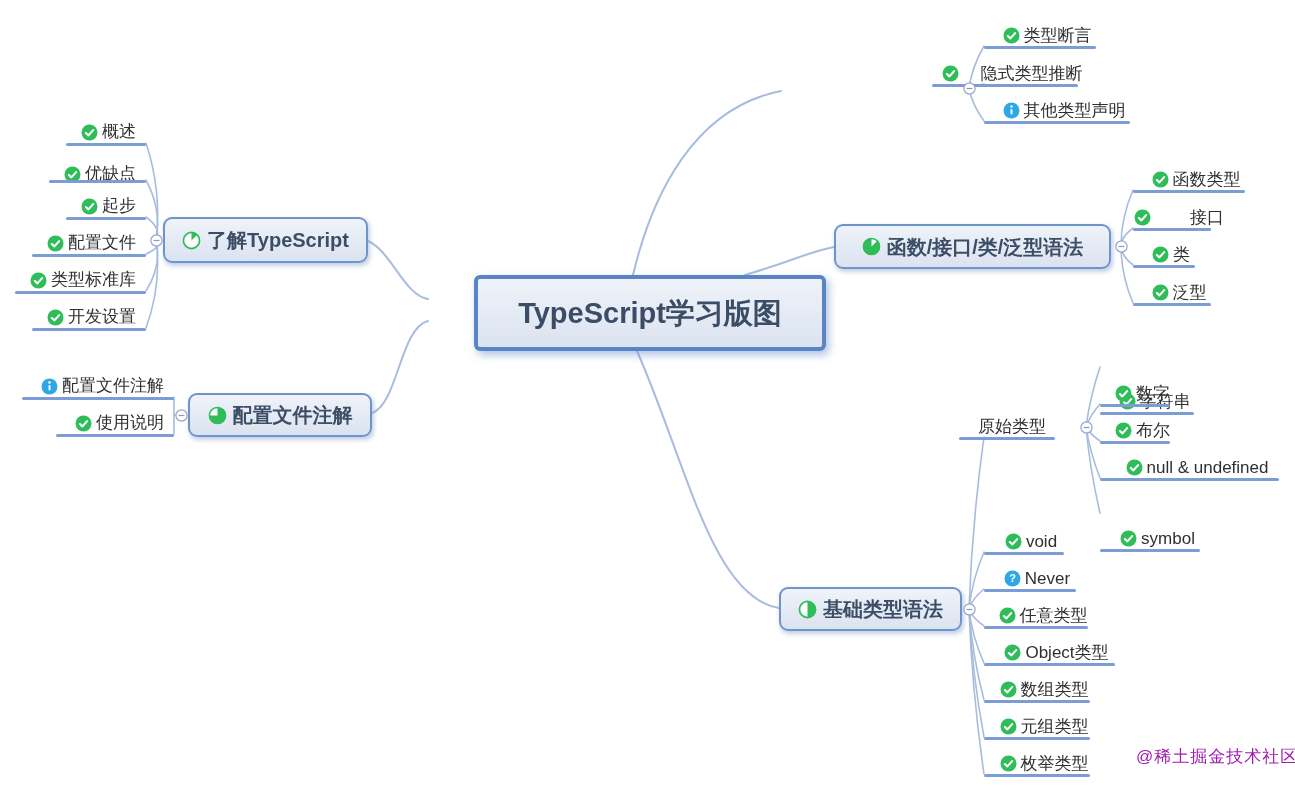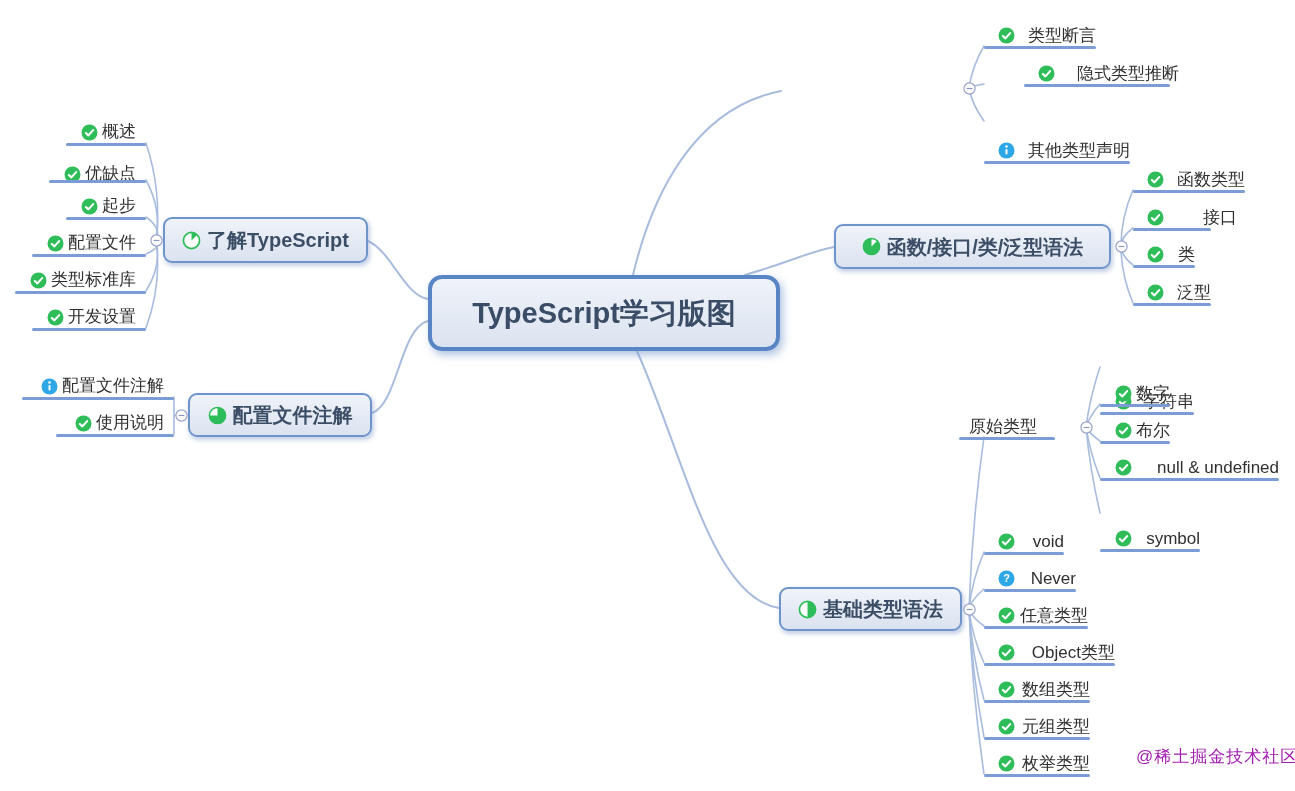--- a/index.html
+++ b/index.html
@@ -1,32 +1,32 @@
 <!DOCTYPE html>
 <html><head>
 <meta charset="utf-8">
 <style>
   html,body{margin:0;padding:0;background:#fff;}
   #stage{position:relative;width:1295px;height:791px;background:#ffffff;overflow:hidden;
          font-family:"Liberation Sans","DejaVu Sans",sans-serif;}
   #links{position:absolute;left:0;top:0;}
   .topic{position:absolute;height:28px;display:flex;align-items:center;gap:4px;box-sizing:border-box;cursor:pointer;}
   .topic.left{justify-content:flex-end;padding-right:10px;font-family:Liberation Mono, monospace;}
-  .topic.right{justify-content:space-between;padding-left:14px;}
+  .topic.right{justify-content:center;padding-left:14px;}
   .topic.sub{padding-left:15px;}
   .topic.plain{padding-left:10px;}
   .tlabel{font-size:17px;color:#303030;white-space:nowrap;line-height:1;}
   .uline{position:absolute;left:0;right:0;bottom:0;height:3px;border-radius:2px;}
   .node{position:absolute;display:flex;align-items:center;justify-content:center;gap:6px;
         border:2px solid #6f94ca;border-radius:9px;box-sizing:border-box;cursor:pointer;
         background:linear-gradient(180deg,#eff3f9 0%,#dbe3f0 100%);
         box-shadow:1.5px 2.5px 4px rgba(125,150,200,.45);}
   .node .nlabel{font-size:20px;font-weight:700;color:#3c4e66;white-space:nowrap;line-height:1;}
-  #central{border-width:4px;border-color:#5a85c5;border-radius:14px;
-           box-shadow:3px 4px 9px rgba(110,145,200,.55);}
+  #central{border-width:4px;border-color:#5a85c5;border-radius:6px;
+           box-shadow:3px 4px 9px rgba(110,145,200,.55);margin-left:46px;}
   #central .nlabel{font-size:29px;color:#3a4c66;}
   .toggle{position:absolute;width:13px;height:13px;cursor:pointer;line-height:0;}
   #watermark{position:absolute;left:1108px;top:745px;font-size:17px;color:#a21caf;letter-spacing:1px;white-space:nowrap;margin-left:28px;}
 </style>
 </head>
 <body>
 
 <div id="stage">
   <svg id="links" width="1295" height="791">
       <path d="M428,299 C404,295 392,252 368,241" fill="none" stroke="#a8bcde" stroke-width="2" stroke-linecap="round"></path>
@@ -156,29 +156,29 @@
         <line x1="3.6" y1="6.5" x2="9.4" y2="6.5" stroke="#8e96c4" stroke-width="1.2"></line>
       </svg></div>
     <div class="topic right" style="left: 984px; top: 21px; width: 112px;">
       <svg width="17" height="17" viewBox="0 0 20 20" style="flex:0 0 auto">
         <circle cx="10" cy="10" r="9.4" fill="#2ebd59"></circle>
         <path d="M5.7 10.6 L8.7 13.4 L14.3 7.2" fill="none" stroke="#fff" stroke-width="2.5" stroke-linecap="round" stroke-linejoin="round"></path>
       </svg>
       <span class="tlabel">类型断言</span>
       <i class="uline" style="background:#7b9cd4"></i>
     </div>
-    <div class="topic right" style="left: 1024px; top: 59px; width: 146px; gap: 22px;">
+    <div class="topic right" style="left: 932px; top: 59px; width: 146px; gap: 22px;">
       <svg width="17" height="17" viewBox="0 0 20 20" style="flex:0 0 auto">
         <circle cx="10" cy="10" r="9.4" fill="#2ebd59"></circle>
         <path d="M5.7 10.6 L8.7 13.4 L14.3 7.2" fill="none" stroke="#fff" stroke-width="2.5" stroke-linecap="round" stroke-linejoin="round"></path>
       </svg>
       <span class="tlabel">隐式类型推断</span>
       <i class="uline" style="background:#7b9cd4"></i>
     </div>
-    <div class="topic right" style="left: 984px; top: 96px; width: 146px; margin-top: 40px;">
+    <div class="topic right" style="left: 984px; top: 96px; width: 146px;">
       <svg width="17" height="17" viewBox="0 0 20 20" style="flex:0 0 auto">
         <circle cx="10" cy="10" r="9.4" fill="#2ea7e6"></circle>
         <circle cx="10" cy="5.4" r="1.5" fill="#fff"></circle>
         <rect x="8.85" y="8.2" width="2.3" height="6.4" rx="1.1" fill="#fff"></rect>
       </svg>
       <span class="tlabel">其他类型声明</span>
       <i class="uline" style="background:#7b9cd4"></i>
     </div>
     <div class="toggle" style="left: 962.5px; top: 81.5px;"><svg width="13" height="13" viewBox="0 0 13 13">
         <circle cx="6.5" cy="6.5" r="5.6" fill="#fff" stroke="#99a1cc" stroke-width="1.2"></circle>

